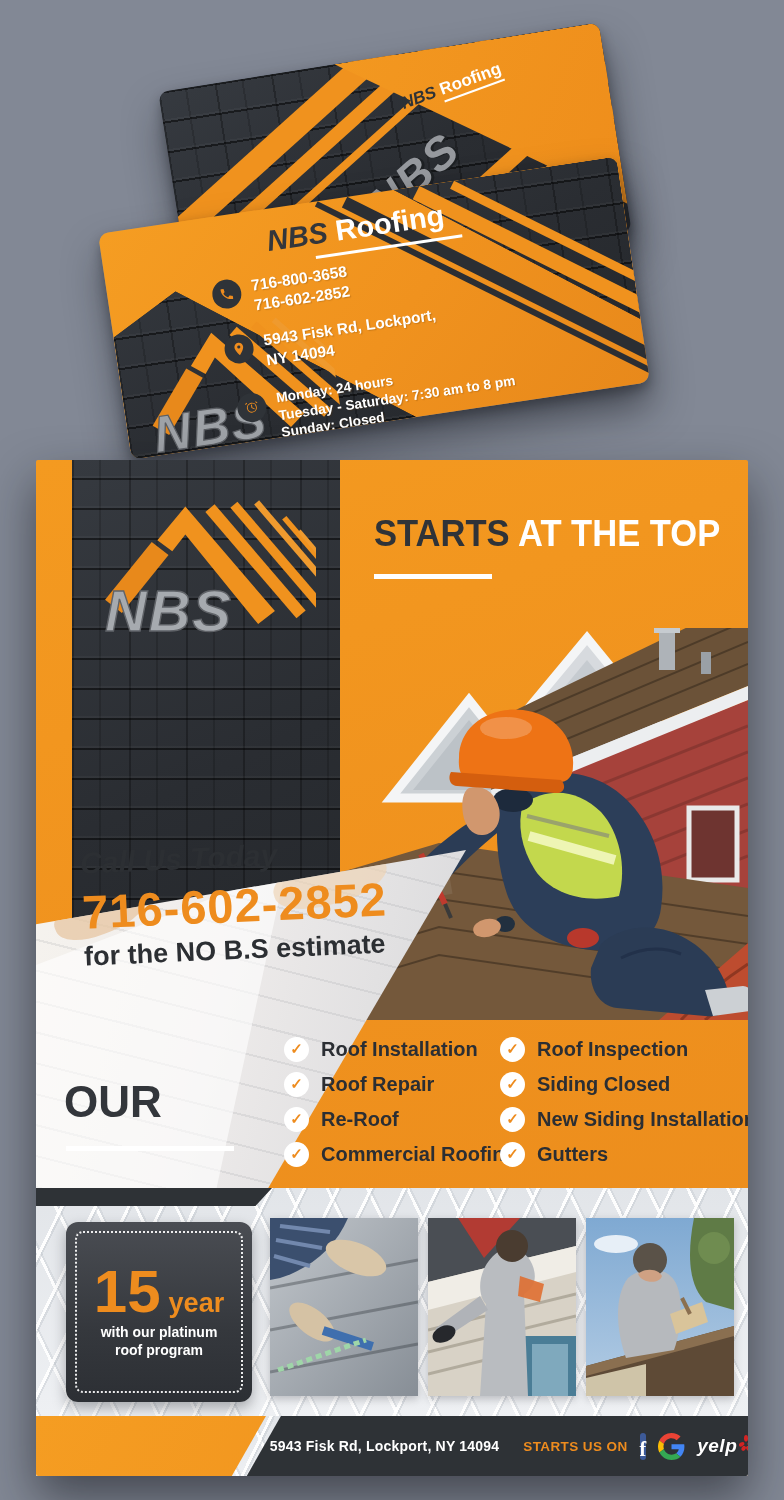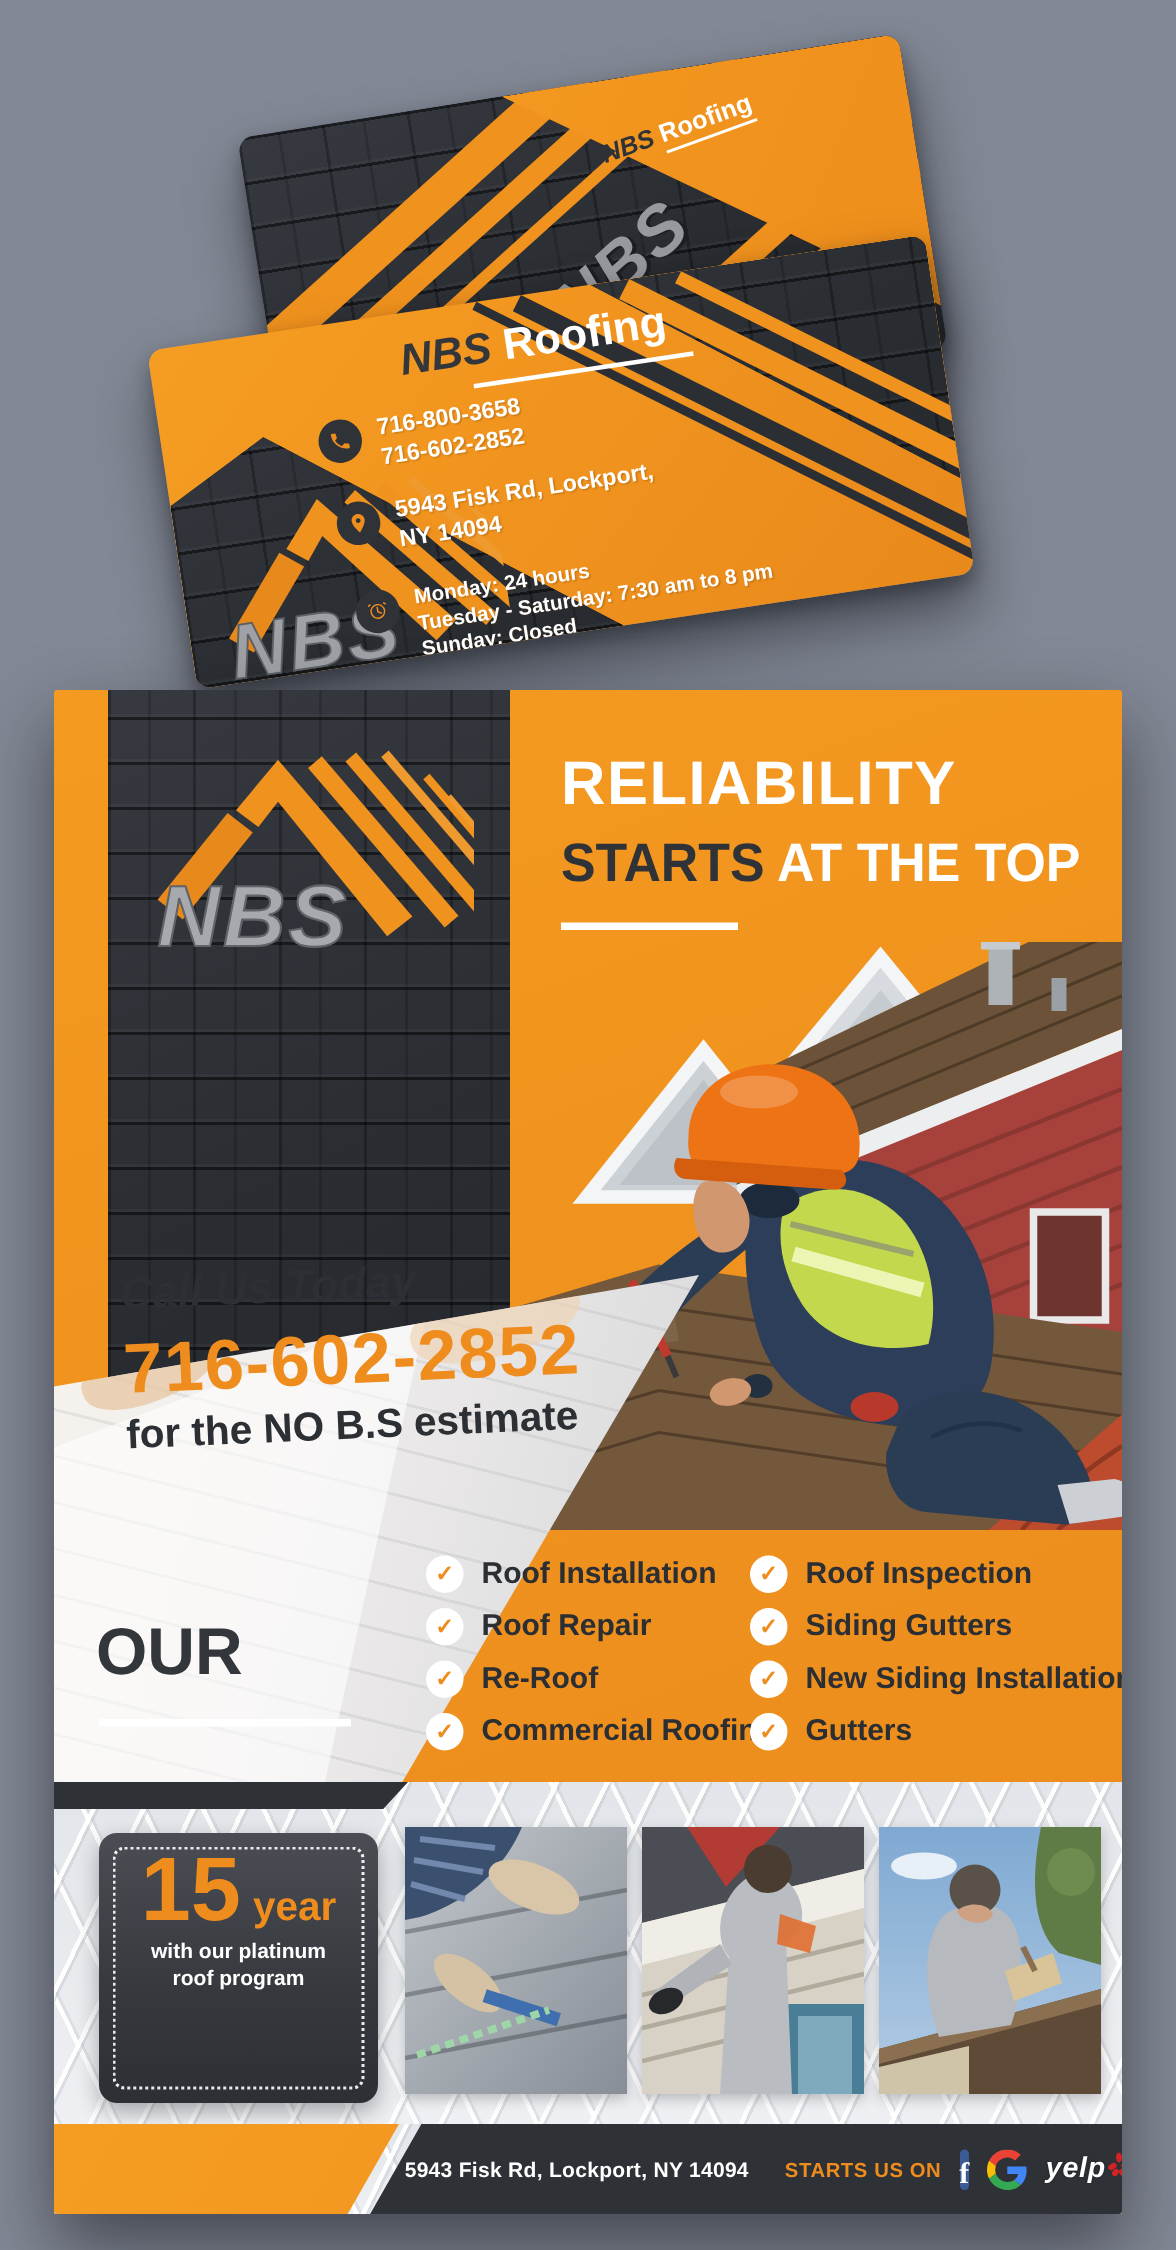--- a/index.html
+++ b/index.html
@@ -97,21 +97,21 @@
              font-size:15px;font-weight:800;display:flex;align-items:center;justify-content:center;}
   .svc-label{font-size:20px;font-weight:700;color:#2b2e33;white-space:nowrap;}
 
   .bar-dark{position:absolute;left:0;top:728px;width:236px;height:18px;background:#2e3236;
             clip-path:polygon(0 0,100% 0,93% 100%,0 100%);z-index:4;}
   .bottom{position:absolute;left:0;top:728px;width:712px;height:228px;}
   .badge{position:absolute;left:30px;top:34px;width:186px;height:180px;border-radius:12px;
          background:linear-gradient(180deg,#4a4d53 0%,#35383d 60%,#2c2f34 100%);
          box-shadow:0 6px 14px rgba(30,32,38,.35);}
   .badge-inner{position:absolute;inset:9px;border:2.5px dotted rgba(255,255,255,.9);border-radius:8px;
-               display:flex;flex-direction:column;align-items:center;color:#fff;}
+               display:flex;flex-direction:column;align-items:center;justify-content:center;color:#fff;}
   .bg-15{display:flex;align-items:baseline;gap:8px;}
   .bg-num{font-size:60px;font-weight:800;color:#ee8c1e;line-height:.9;}
   .bg-yr{font-size:27px;font-weight:700;color:#ee8c1e;}
   .bg-war{font-size:30px;font-weight:800;color:#ee8c1e;letter-spacing:1px;margin-top:2px;}
   .bg-sub{font-size:14px;font-weight:700;color:#fff;line-height:1.3;text-align:center;margin-top:4px;}
   .photos{position:absolute;left:234px;top:30px;display:flex;gap:10px;}
   .photo{width:148px;height:178px;overflow:hidden;background:#9aa0a6;box-shadow:0 3px 8px rgba(30,32,38,.25);}
   .photo svg{display:block;}
 
   .footer{position:absolute;left:0;top:956px;width:712px;height:60px;}
@@ -224,21 +224,20 @@
       <polygon points="70,58 100,22 196,134 178,148 100,52 86,70" fill="#f0921e"></polygon>
       <rect x="0" y="-7" width="150" height="13" transform="translate(126,24) rotate(49.4)" fill="#f0921e"></rect>
       <rect x="0" y="-5" width="158" height="10" transform="translate(152,20) rotate(49.4)" fill="#f0921e"></rect>
       <rect x="0" y="-4" width="166" height="7" transform="translate(176,18) rotate(49.4)" fill="#ef9a2e"></rect>
       <rect x="0" y="-3" width="150" height="6" transform="translate(206,34) rotate(49.4)" fill="#f0921e"></rect>
       <rect x="0" y="-2" width="140" height="4" transform="translate(222,48) rotate(49.4)" fill="#ef9a2e"></rect>
       <text x="14" y="155" font-size="62" font-weight="bold" font-style="italic" fill="#a6aaaf" stroke="#606368" stroke-width="1.5" letter-spacing="2">NBS</text>
     </svg>
 
     <div class="headline">
-      <div class="hl1">RELIABILITY</div>
       <div class="hl2">
         <span class="d">STARTS</span>
         <span class="w">AT THE TOP</span>
       </div>
       <div class="hl-underline"></div>
     </div>
 
     <div class="collage">
       <div class="house">
         <svg viewBox="0 0 487 392" width="487" height="392">
@@ -346,21 +345,21 @@
       <div class="svc-item" style="left:248px;top:121px;">
         <div class="svc-check">✓</div>
         <div class="svc-label">Commercial Roofing</div>
       </div>
       <div class="svc-item" style="left:464px;top:16px;">
         <div class="svc-check">✓</div>
         <div class="svc-label">Roof Inspection</div>
       </div>
       <div class="svc-item" style="left:464px;top:51px;">
         <div class="svc-check">✓</div>
-        <div class="svc-label">Siding Gutters</div>
+        <div class="svc-label">Siding Closed</div>
       </div>
       <div class="svc-item" style="left:464px;top:86px;">
         <div class="svc-check">✓</div>
         <div class="svc-label">New Siding Installation</div>
       </div>
       <div class="svc-item" style="left:464px;top:121px;">
         <div class="svc-check">✓</div>
         <div class="svc-label">Gutters</div>
       </div>
     </div>

